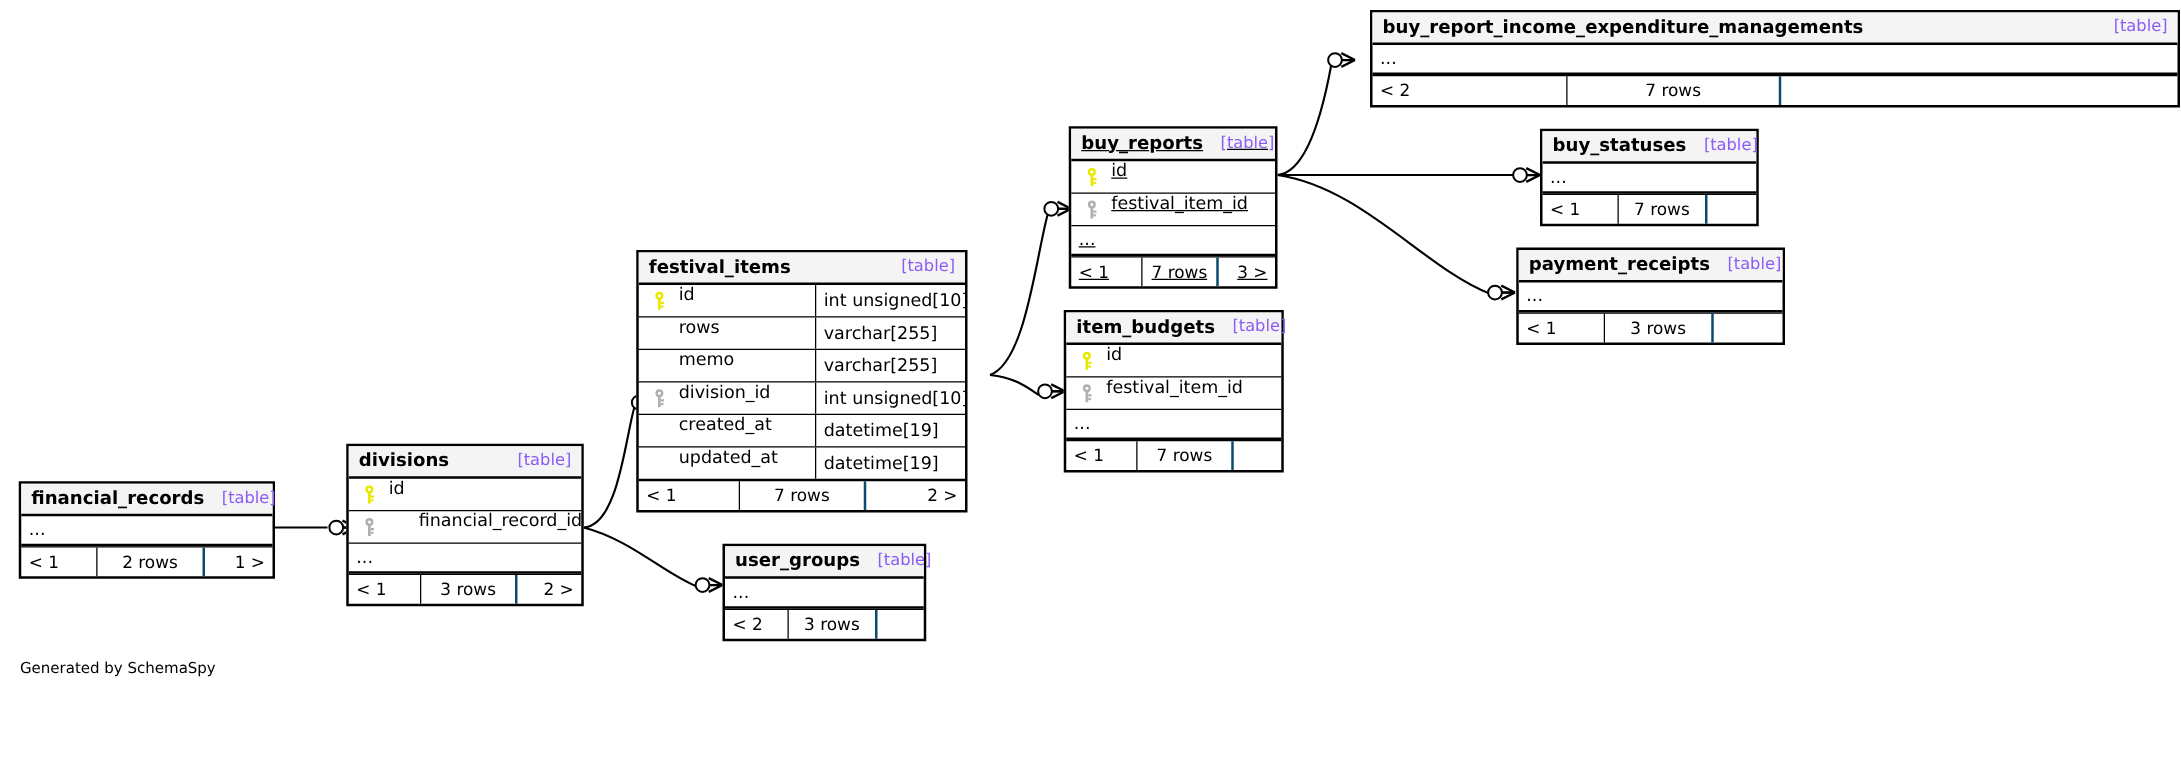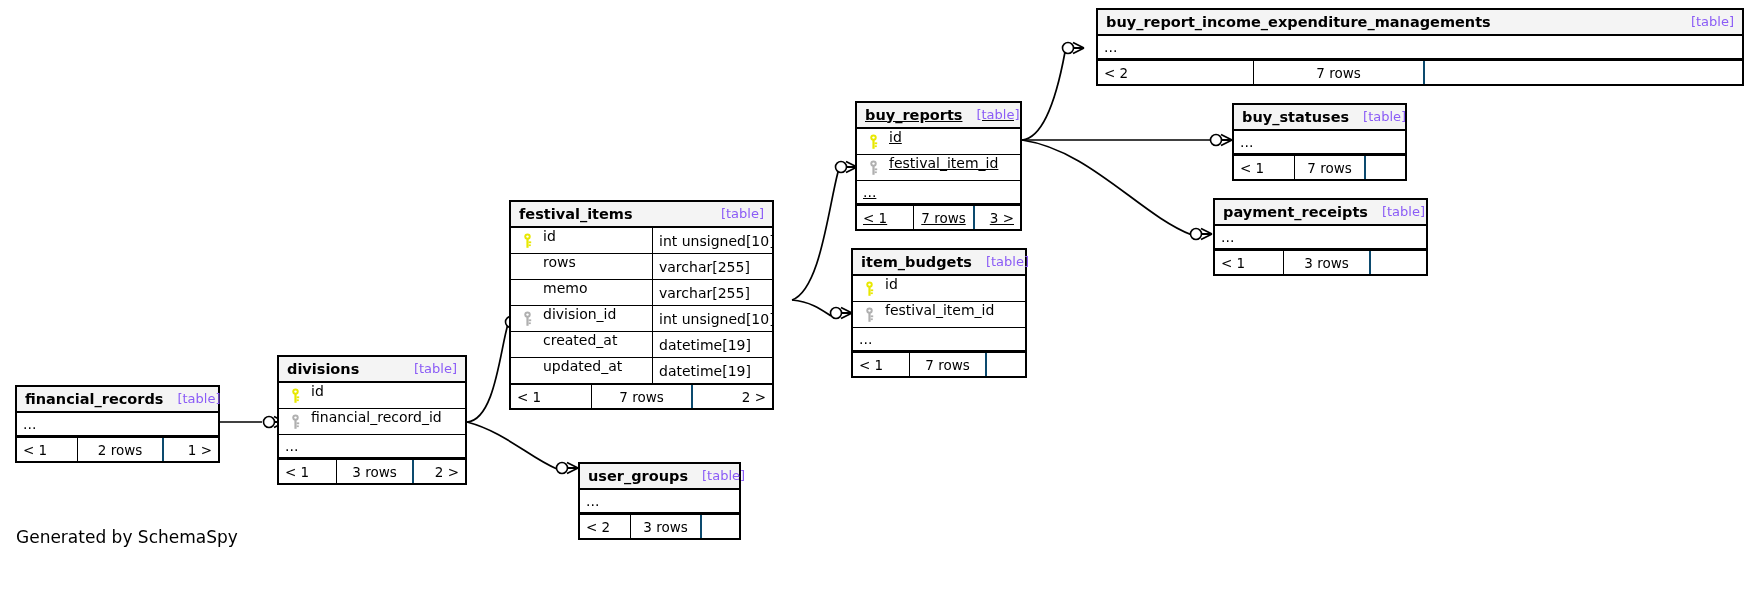--- a/index.html
+++ b/index.html
@@ -113,21 +113,21 @@
     box-sizing: border-box;
     white-space: nowrap;
   }
   .foot-left { justify-content: flex-start; padding-left: 6px; }
   .foot-mid  { justify-content: center; border-left: 1px solid #000000; border-right: 2px solid #0c4a6e; }
   .foot-right{ justify-content: flex-end; padding-right: 6px; }
   .gen-note {
     position: absolute;
     left: 16px;
     top: 527px;
-    font-size: 17px;
+    font-size: 12px;
     color: #000000;
     white-space: nowrap;
   }
 </style>
 </head>
 <body>
 
 <div id="canvas">
 
   <svg id="edges" viewBox="0 0 1745 616" xmlns="http://www.w3.org/2000/svg">
@@ -388,21 +388,21 @@
           <div class="col-name">
             <span class="key-slot">
               <svg class="key-ico" width="11" height="16" viewBox="0 0 11 16">
                 <circle cx="5.5" cy="3.6" r="3.2" fill="#b0b0b0"></circle>
                 <circle cx="5.5" cy="3.6" r="1.2" fill="#ffffff"></circle>
                 <rect x="4.4" y="5.6" width="2.2" height="9.2" fill="#b0b0b0"></rect>
                 <rect x="6.6" y="8.4" width="2.6" height="1.8" fill="#b0b0b0"></rect>
                 <rect x="6.6" y="11.4" width="2.2" height="1.7" fill="#b0b0b0"></rect>
               </svg>
             </span>
-            <span style="padding-left: 6px;">financial_record_id</span>
+            <span style="padding-left: 6px; margin-left: 24px;">financial_record_id</span>
           </div>
         </div>
         <div class="ellipsis-row">...</div>
         <div class="footer-row">
           <div class="foot-cell foot-left" style="width: 57px; min-width: 57px;">&lt; 1</div>
           <div class="foot-cell foot-mid" style="width: 78px; min-width: 78px;">3 rows</div>
           <div class="foot-cell foot-right" style="flex: 1 1 auto;">2 &gt;</div>
         </div>
       </div>
       <div class="table-node" style="left: 15px; top: 385px; width: 205px;">
@@ -410,21 +410,21 @@
           <span class="tbl-name">financial_records</span>
           <span class="tbl-tag">[table]</span>
         </div>
         <div class="ellipsis-row">...</div>
         <div class="footer-row">
           <div class="foot-cell foot-left" style="width: 60px; min-width: 60px;">&lt; 1</div>
           <div class="foot-cell foot-mid" style="width: 87px; min-width: 87px;">2 rows</div>
           <div class="foot-cell foot-right" style="flex: 1 1 auto;">1 &gt;</div>
         </div>
       </div>
-      <div class="table-node" style="left: 578px; top: 435px; width: 163px; margin-top: 27px;">
+      <div class="table-node" style="left: 578px; top: 435px; width: 163px;">
         <div class="tbl-header">
           <span class="tbl-name">user_groups</span>
           <span class="tbl-tag">[table]</span>
         </div>
         <div class="ellipsis-row">...</div>
         <div class="footer-row">
           <div class="foot-cell foot-left" style="width: 50px; min-width: 50px;">&lt; 2</div>
           <div class="foot-cell foot-mid" style="width: 72px; min-width: 72px;">3 rows</div>
           <div class="foot-cell foot-right" style="flex: 1 1 auto;"></div>
         </div>

